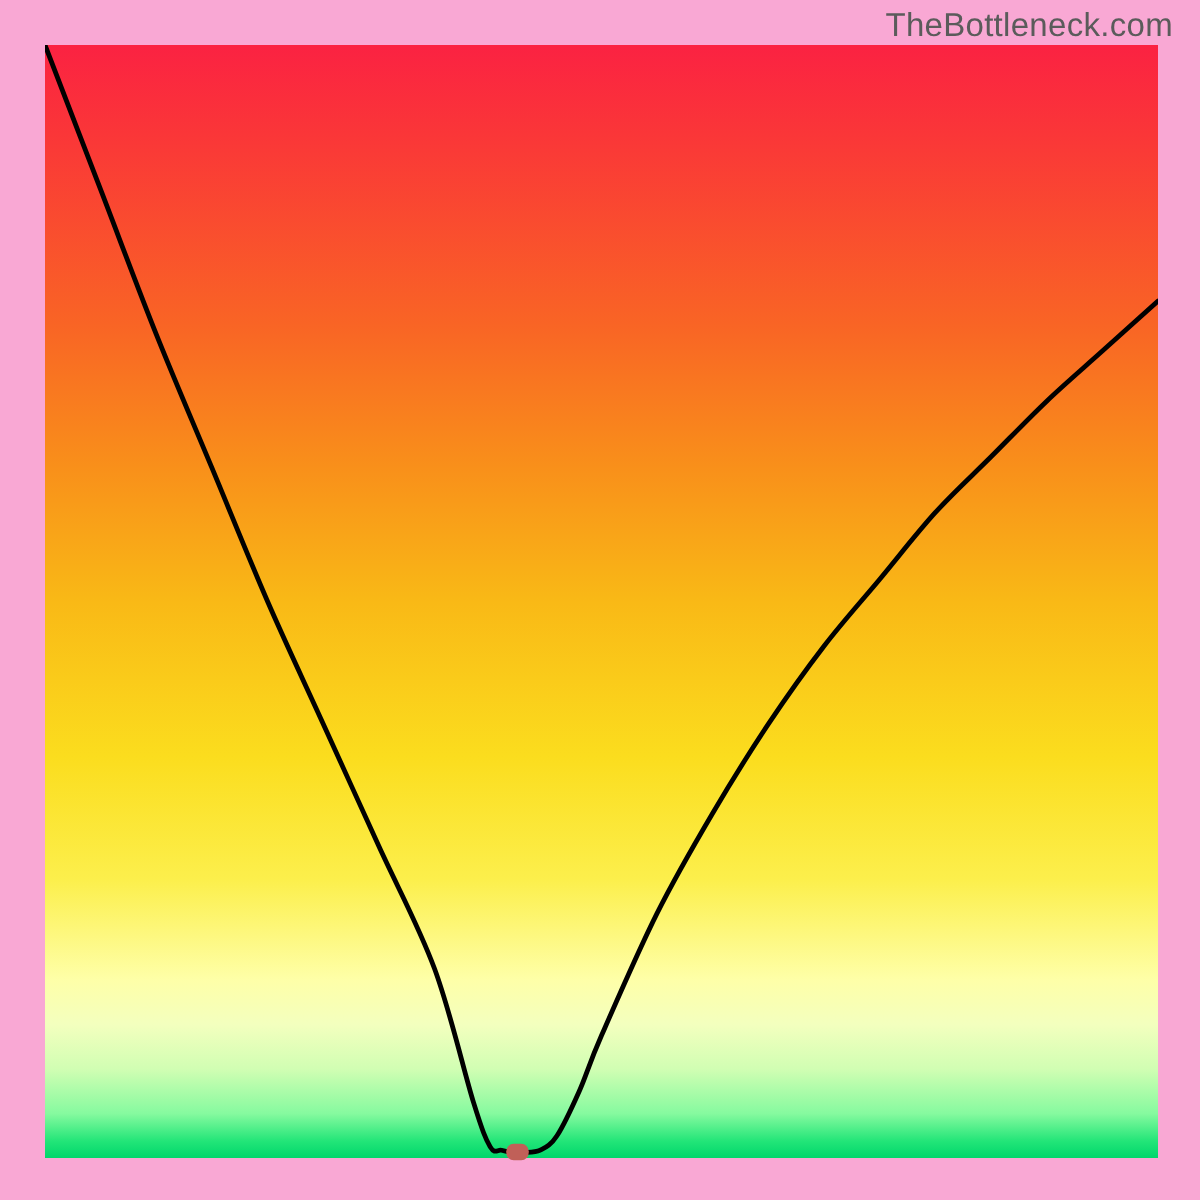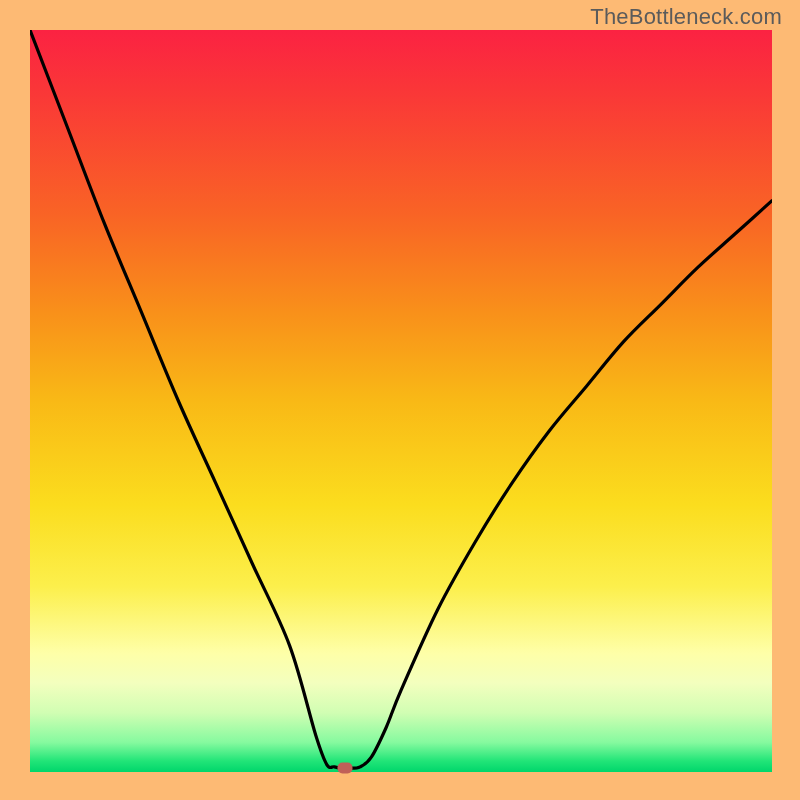--- a/index.html
+++ b/index.html
@@ -8,21 +8,21 @@
     width: 800px;
     height: 800px;
     background: #000000;
     overflow: hidden;
     font-family: Arial, Helvetica, sans-serif;
   }
   .frame {
     position: relative;
     width: 800px;
     height: 800px;
-    background: #fdba74;
+    background: #f9a8d4;
   }
   .watermark {
     position: absolute;
     top: 4px;
     right: 18px;
     color: #5b5b5b;
     font-size: 22px;
     letter-spacing: 0.2px;
     font-weight: 500;
   }

